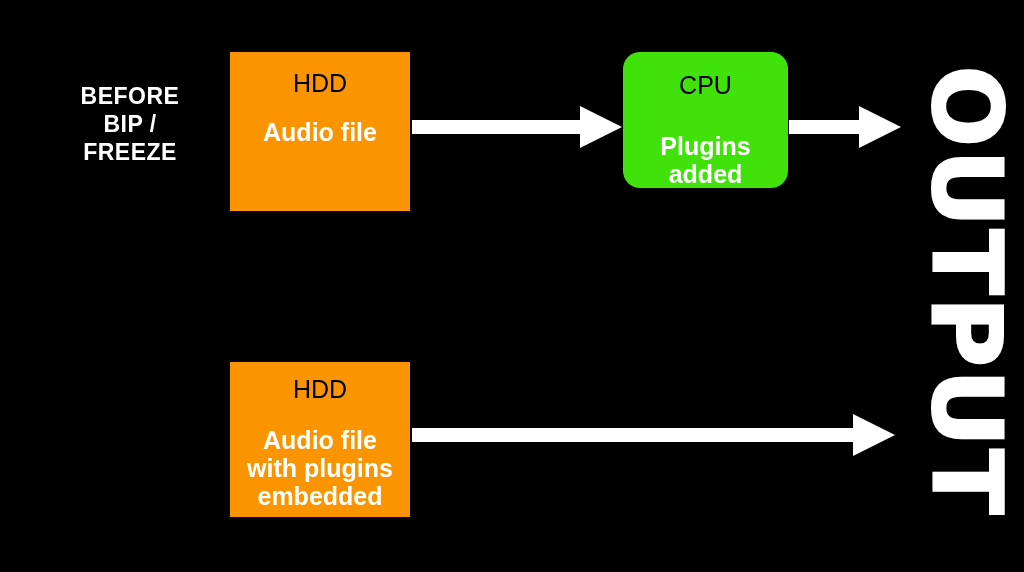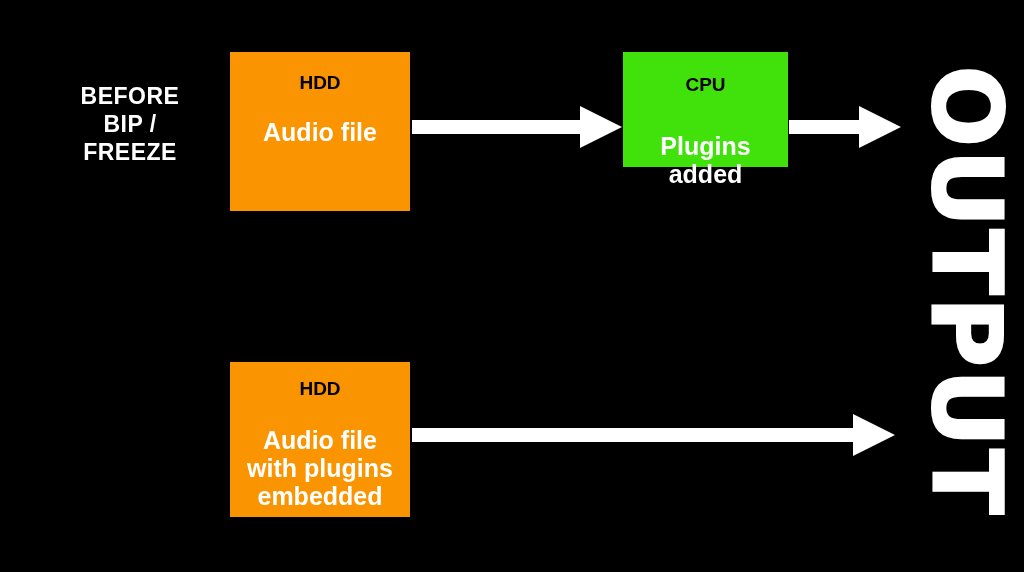--- a/index.html
+++ b/index.html
@@ -27,43 +27,44 @@
     margin-left: 20px;
   }
   .label-before { left: 0px; top: 82px; width: 220px; }
   .label-after  { left: 0px; top: 420px; width: 212px; }
 
   .node {
     position: absolute;
     text-align: center;
   }
   .node .title {
-    font-weight: bold;
+    font-weight: normal;
     color: #000000;
-    font-size: 19px;
+    font-size: 25px;
     line-height: 26px;
   }
   .node .body {
     font-weight: bold;
     color: #ffffff;
     font-size: 25px;
     line-height: 28px;
     white-space: pre-line;
     text-align: center;
   }
   .hdd-top {
     left: 230px; top: 52px; width: 180px; height: 159px;
     background: #fa9400;
   }
   .hdd-top .title { margin-top: 18px; }
   .hdd-top .body  { margin-top: 22px; }
 
   .cpu-box {
-    left: 623px; top: 52px; width: 165px; height: 115px;
+    left: 623px; top: 52px; width: 165px; height: 136px;
     background: #41e20c;
+    border-radius: 17px;
   }
   .cpu-box .title { margin-top: 20px; }
   .cpu-box .body  { margin-top: 34px; }
 
   .hdd-bottom {
     left: 230px; top: 362px; width: 180px; height: 155px;
     background: #fa9400;
   }
   .hdd-bottom .title { margin-top: 14px; }
   .hdd-bottom .body  { margin-top: 24px; }

